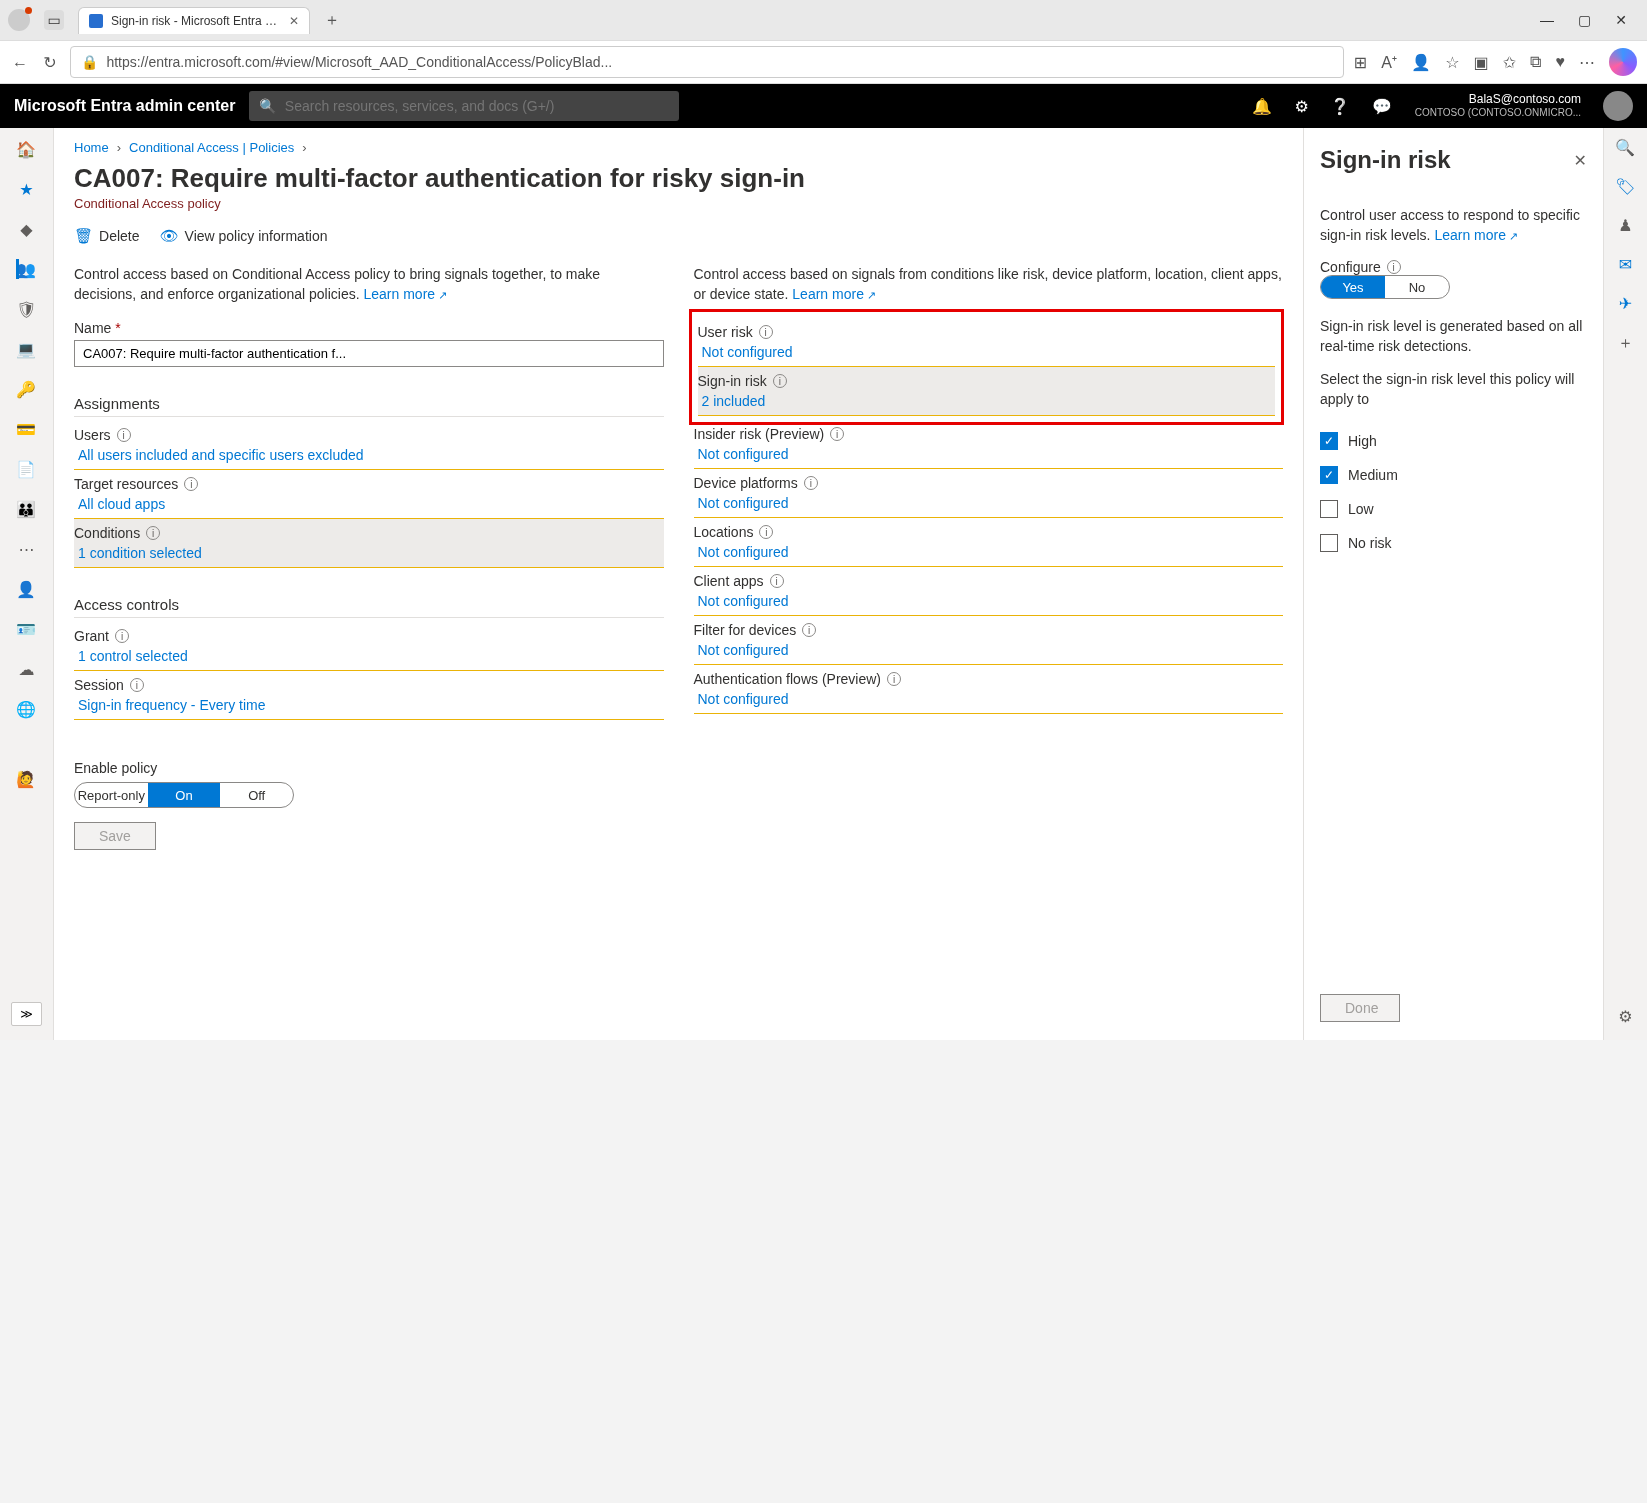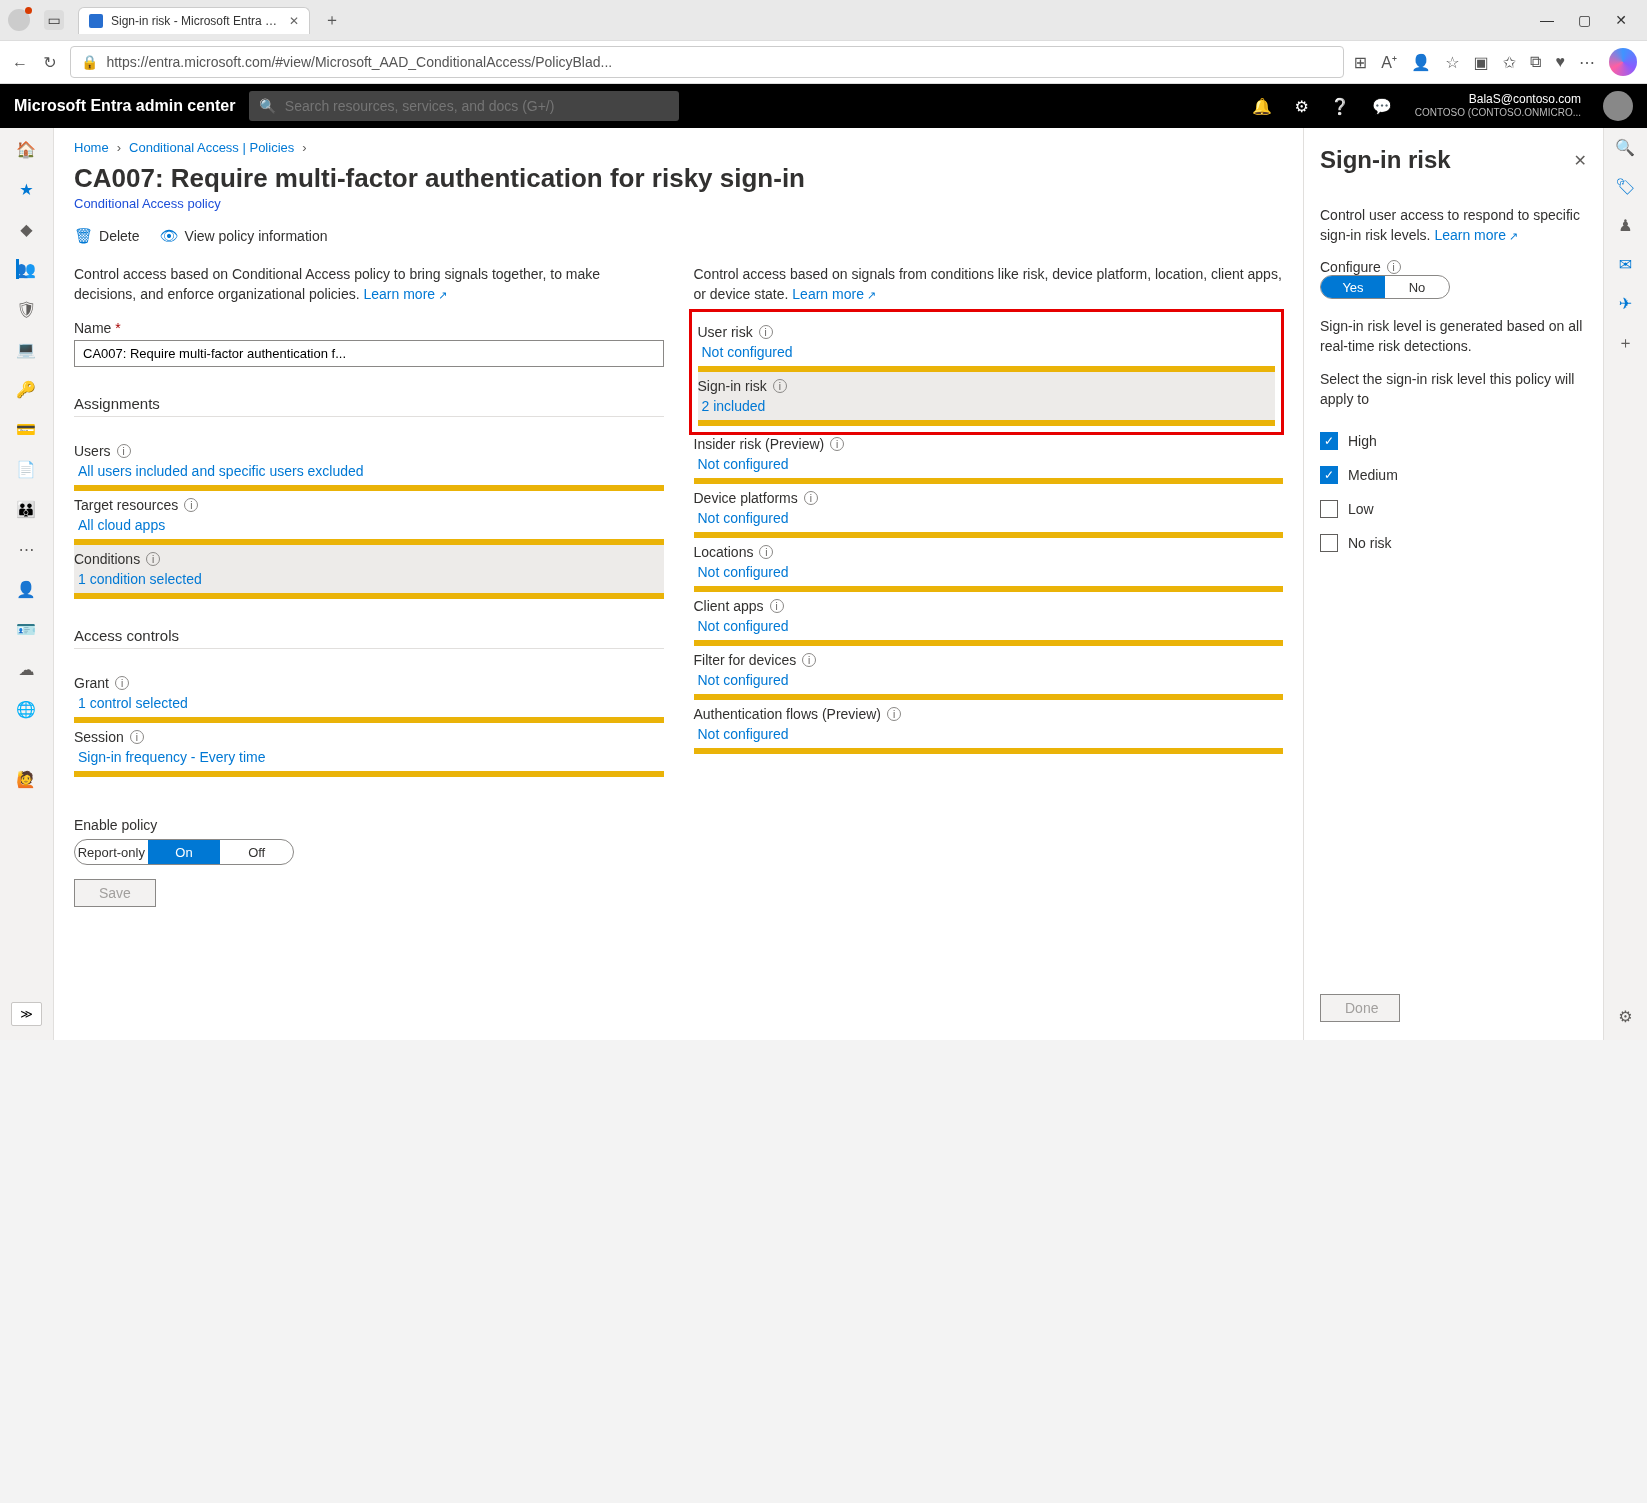--- a/index.html
+++ b/index.html
@@ -49,36 +49,36 @@
   .blade-right { width:300px; border-left:1px solid #e1dfdd; padding:18px 16px; display:flex; flex-direction:column; }
 
   .right-rail { width:44px; background:#f3f2f1; border-left:1px solid #e1dfdd; display:flex; flex-direction:column; align-items:center; padding-top:10px; gap:20px; }
   .right-rail span { font-size:16px; color:#605e5c; }
   .right-rail .gear { margin-top:auto; margin-bottom:14px; }
 
   
   .crumb { font-size:13px; color:#0078d4; display:flex; align-items:center; gap:8px; margin:4px 0 8px; }
   .crumb .chev { color:#605e5c; }
   .page-title { font-size:26px; font-weight:600; color:#323130; margin-bottom:2px; }
-  .page-sub { font-size:13px; color:#1d4ed8; margin-bottom:16px; }
+  .page-sub { font-size:13px; color:#7f1d1d; margin-bottom:16px; }
   .cmd-row { display:flex; gap:20px; align-items:center; font-size:14px; color:#323130; margin-bottom:20px; }
   .cmd { display:flex; align-items:center; gap:6px; }
   .cmd .icon { color:#0078d4; font-size:15px; }
 
   .two-col { display:flex; gap:30px; }
   .col { flex:1; min-width:0; }
   .body-text { color:#323130; font-size:14px; margin-bottom:10px; line-height:1.4; }
   .learn-link { color:#0078d4; }
   .learn-link::after { content:" ↗"; font-size:11px; }
 
   .field-label { font-size:14px; color:#323130; margin:16px 0 4px; }
   .req::after { content:" *"; color:#a80000; }
   .text-input { width:100%; border:1px solid #8a8886; padding:5px 8px; font-size:13px; }
-  .section-h { font-size:15px; color:#323130; border-bottom:1px solid #e1dfdd; padding:8px 0 4px; margin-top:20px; margin-bottom:20px; }
-  .assign-block { display:block; padding:6px 0; border-bottom:6px solid #eab308; position:relative; }
+  .section-h { font-size:15px; color:#323130; border-bottom:1px solid #e1dfdd; padding:8px 0 4px; margin-top:20px; margin-bottom:4px; }
+  .assign-block { display:block; padding:6px 0; border-bottom:1px solid #eab308; position:relative; }
   .assign-block.selected { background:#edebe9; }
   .assign-block .lbl { font-size:14px; color:#323130; display:flex; align-items:center; gap:6px; }
   .assign-block .val { color:#0078d4; font-size:14px; margin-top:4px; padding-left:4px; }
   .info-icon { width:14px; height:14px; border:1px solid #8a8886; border-radius:50%; font-size:10px; line-height:13px; text-align:center; color:#605e5c; }
 
   .highlight-box { outline:3px solid #e60000; outline-offset:2px; padding:4px 4px; margin-right:4px; }
 
   .footer-area { margin-top:40px; }
   .pill3 { display:flex; border:1px solid #8a8886; border-radius:14px; width:220px; height:26px; overflow:hidden; font-size:13px; margin-top:6px; }
   .pill3 div { flex:1; display:flex; align-items:center; justify-content:center; }

